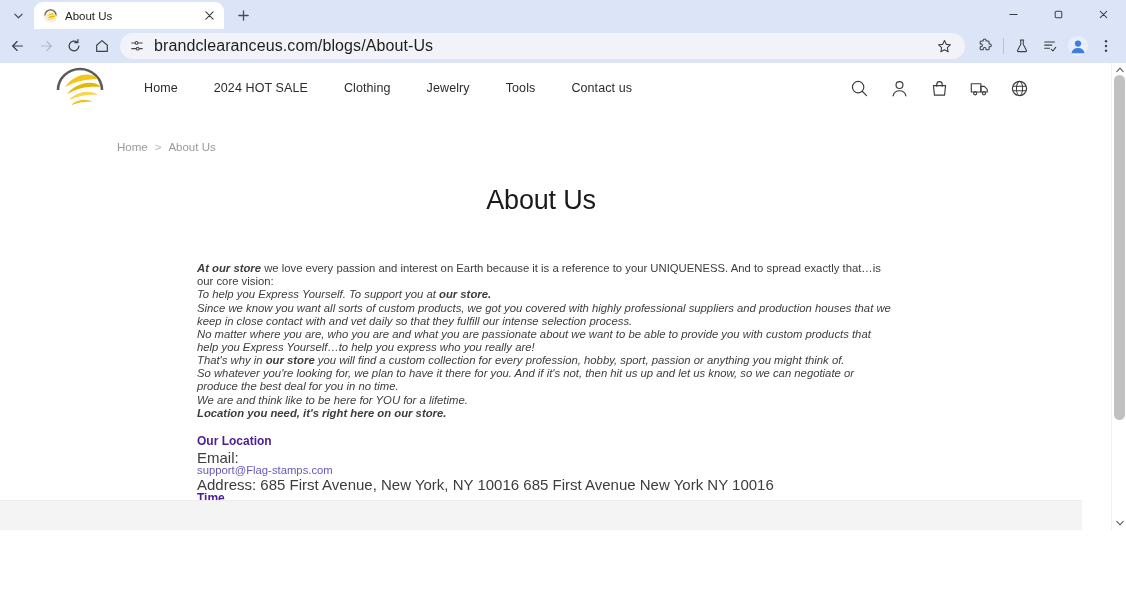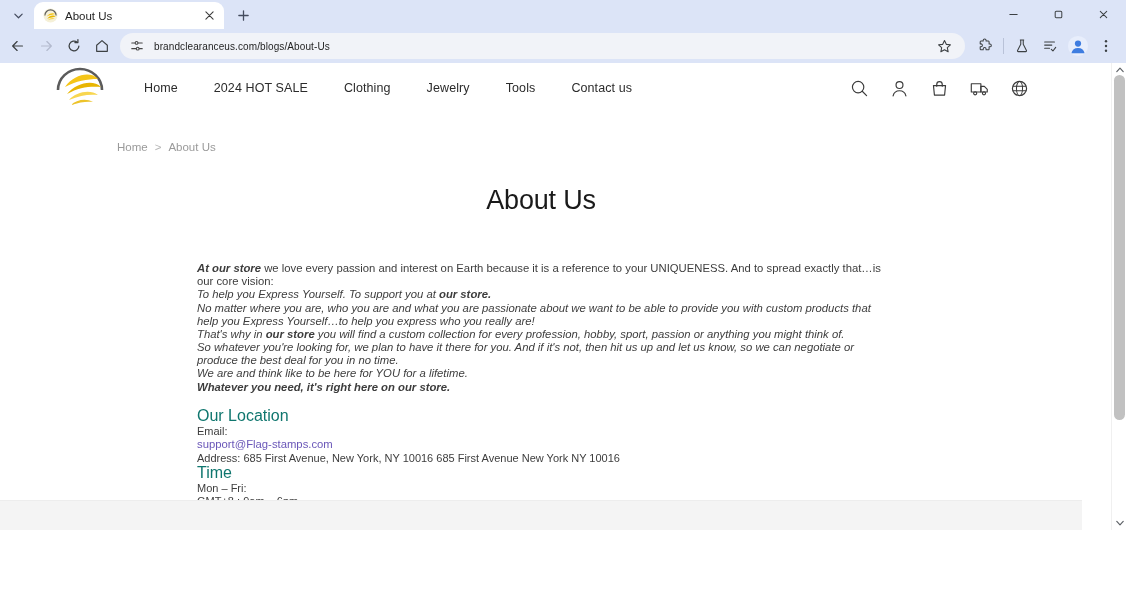--- a/index.html
+++ b/index.html
@@ -117,21 +117,21 @@
     min-width: 0;
   }
   .omni-icon {
     width: 18px; height: 18px;
     display: flex; align-items: center; justify-content: center;
     margin-right: 8px;
     flex: 0 0 18px;
     cursor: pointer;
   }
   .omni-url {
-    font-size: 10px;
+    font-size: 16px;
     color: #1f1f1f;
     white-space: nowrap;
     overflow: hidden;
     text-overflow: ellipsis;
     flex: 1;
     letter-spacing: 0.1px;
   }
   .omni-star {
     width: 22px; height: 22px;
     display: flex; align-items: center; justify-content: center;
@@ -273,30 +273,30 @@
   .article p {
     margin: 0 0 0.25px 0;
     font-style: italic;
     line-height: 13px;
   }
   .article p.p-first { font-style: normal; }
   .article b { font-weight: bold; font-style: italic; }
   .article .gap { height: 14px; }
 
   .sec-title {
-    font-size: 16px;
-    font-weight: normal;
+    font-size: 12px;
+    font-weight: bold;
     font-style: normal;
-    color: #0f766e;
+    color: #4c1d95;
     margin: 0 0 2px 0;
     line-height: 15px;
   }
   .plain {
     font-style: normal;
-    font-size: 11px;
+    font-size: 15px;
     color: #3d3d3d;
     line-height: 13.4px;
     margin: 0;
   }
   .email-link {
     font-style: normal;
     color: #6a57b8;
     text-decoration: none;
     font-size: 11.3px;
     line-height: 13.4px;
@@ -520,30 +520,31 @@
         </div>
 
         <h1 class="page-title">About Us</h1>
 
         <div class="article">
 
           <p class="p-first"><b>At our store</b><span> we love every passion and interest on Earth because it is a reference to your UNIQUENESS. And to spread exactly that…is our core vision:</span></p>
 
           <p><span>To help you Express Yourself. To support you at </span><b>our store.</b></p>
 
+          <p>Since we know you want all sorts of custom products, we got you covered with highly professional suppliers and production houses that we keep in close contact with and vet daily so that they fulfill our intense selection process.</p>
 
           <p>No matter where you are, who you are and what you are passionate about we want to be able to provide you with custom products that help you Express Yourself…to help you express who you really are!</p>
 
           <p><span>That's why in </span><b>our store</b><span> you will find a custom collection for every profession, hobby, sport, passion or anything you might think of.</span></p>
 
           <p>So whatever you're looking for, we plan to have it there for you. And if it's not, then hit us up and let us know, so we can negotiate or produce the best deal for you in no time.</p>
 
           <p>We are and think like to be here for YOU for a lifetime.</p>
 
-          <p><b>Whatever you need, it's right here on our store.</b></p>
+          <p><b>Location you need, it's right here on our store.</b></p>
 
           <div class="gap"></div>
 
           
           <div class="sec-title">Our Location</div>
           <div class="plain">Email:</div>
           <a class="email-link" href="#">support@Flag-stamps.com</a>
           <div class="plain">Address:  685 First Avenue, New York, NY 10016 685 First Avenue New York NY 10016</div>
 
           

